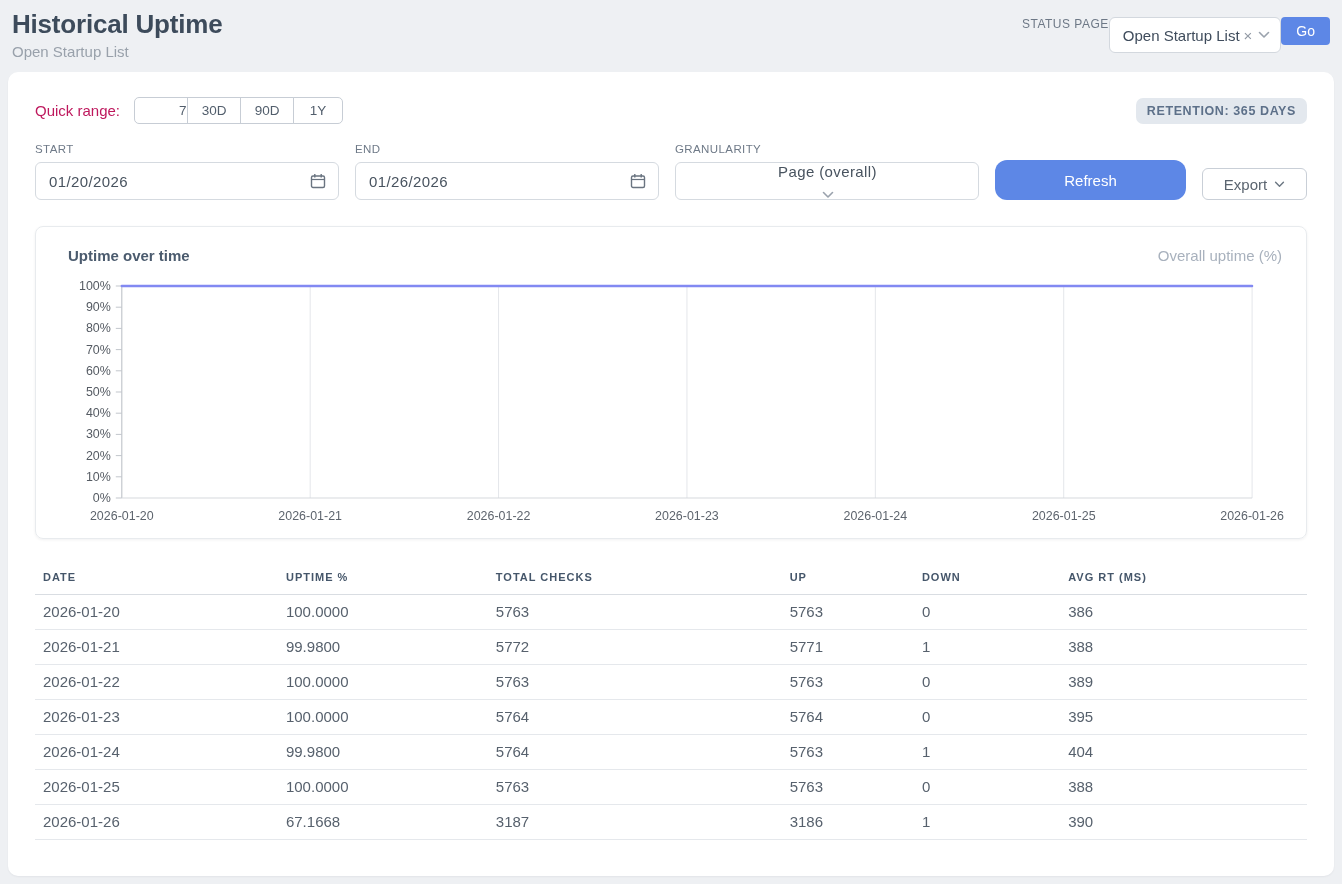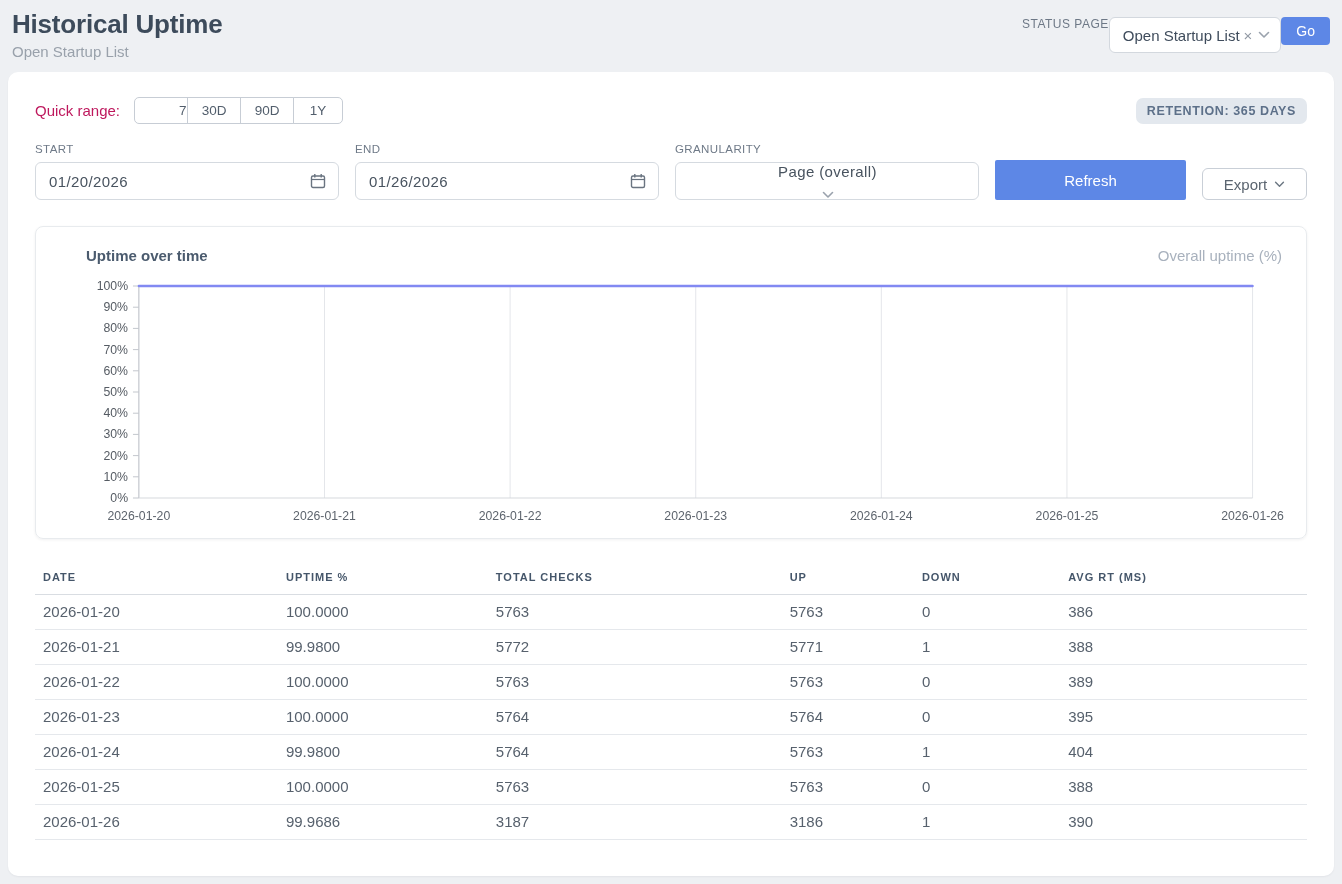--- a/index.html
+++ b/index.html
@@ -61,33 +61,33 @@
   .field-label { font-size: 11.5px; color: #6f7a88; letter-spacing: 0.4px; margin-bottom: 7px; }
   .input-box {
     height: 38px; border: 1px solid #d5dae0; border-radius: 6px; background: #fff;
     display: flex; align-items: center; justify-content: space-between;
     padding: 0 12px 0 13px; cursor: text;
   }
   .input-box .val { font-size: 15px; color: #48535f; letter-spacing: 0.4px; }
   .select-box { cursor: pointer; flex-direction: column; }
   .refresh-btn {
     width: 191px; height: 40px; background: #5d87e6; color: #fff; border: none;
-    border-radius: 2px; font-size: 15px; font-family: inherit; cursor: pointer;
+    border-radius: 12px; font-size: 15px; font-family: inherit; cursor: pointer;
   }
   .export-btn {
     width: 105px; height: 32px; background: #fff; border: 1px solid #c9cfd7;
     border-radius: 6px; font-size: 15px; color: #5b6570; font-family: inherit;
     cursor: pointer; display: flex; align-items: center; justify-content: center; gap: 7px;
   }
 
   
   .chart-card {
     margin-top: 26px; border: 1px solid #e8ebee; border-radius: 8px;
     box-shadow: 0 1px 3px rgba(16,24,40,.06);
-    padding: 20px 22px 8px 40px;
+    padding: 20px 22px 8px 22px;
   }
   .chart-head { display: flex; justify-content: space-between; align-items: center; padding: 0 2px 14px 10px; }
   .chart-title { font-size: 15px; font-weight: 700; color: #4b5b6e; }
   .chart-legend { font-size: 15px; color: #a8b1bd; }
   .chart-svg-wrap svg { display: block; width: 100%; height: 252px; overflow: visible; }
 
   
   .table-wrap { margin-top: 24px; }
   table { width: 100%; border-collapse: collapse; table-layout: fixed; }
   thead th {
@@ -306,21 +306,21 @@
           <tr>
             <td>2026-01-25</td>
             <td>100.0000</td>
             <td>5763</td>
             <td>5763</td>
             <td>0</td>
             <td>388</td>
           </tr>
           <tr>
             <td>2026-01-26</td>
-            <td>99.9686</td>
+            <td>67.1668</td>
             <td>3187</td>
             <td>3186</td>
             <td>1</td>
             <td>390</td>
           </tr>
         </tbody>
     </table>
   </div>
 
 </div>

